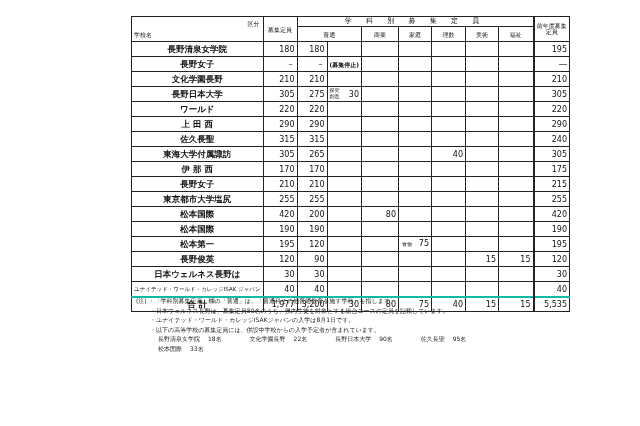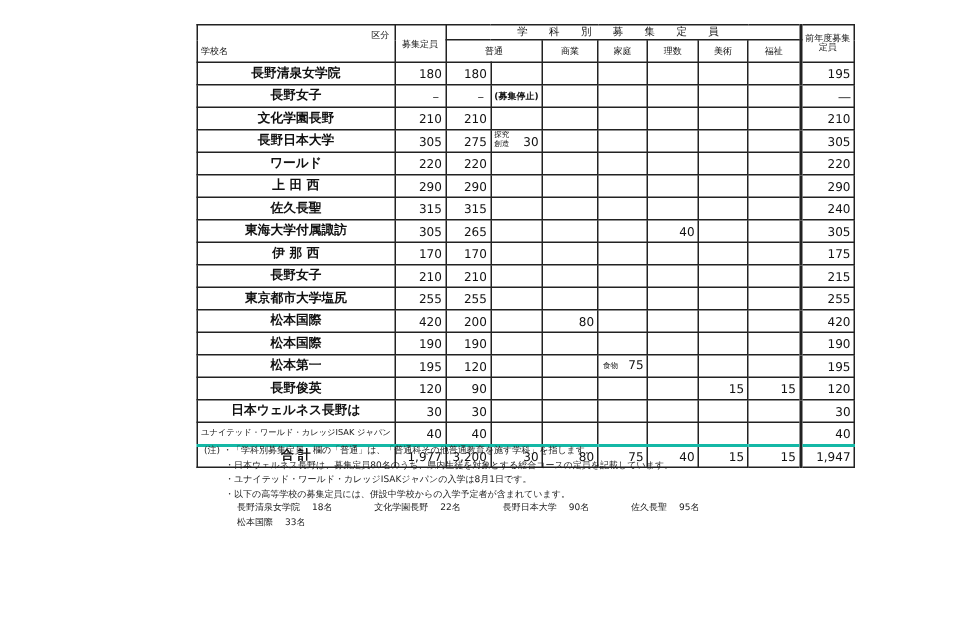--- a/index.html
+++ b/index.html
@@ -271,21 +271,21 @@
       <tr class="total-row">
         <td class="name">合 計</td>
         <td class="num">1,977</td>
         <td class="num">3,200</td>
         <td class="num">30</td>
         <td class="num">80</td>
         <td class="num">75</td>
         <td class="num">40</td>
         <td class="num">15</td>
         <td class="num">15</td>
-        <td class="num thick-left">1,947</td>
+        <td class="num thick-left">5,535</td>
       </tr>
     </tbody>
 </table>
 
 <div class="notes">
   <div class="line">
     <span>(注)</span>
     <span>・「学科別募集定員」欄の「普通」は、「普通科その他普通教育を施す学科」を指します。</span>
   </div>
   <div class="line indent">・日本ウェルネス長野は、募集定員80名のうち、県内生徒を対象とする総合コースの定員を記載しています。</div>

